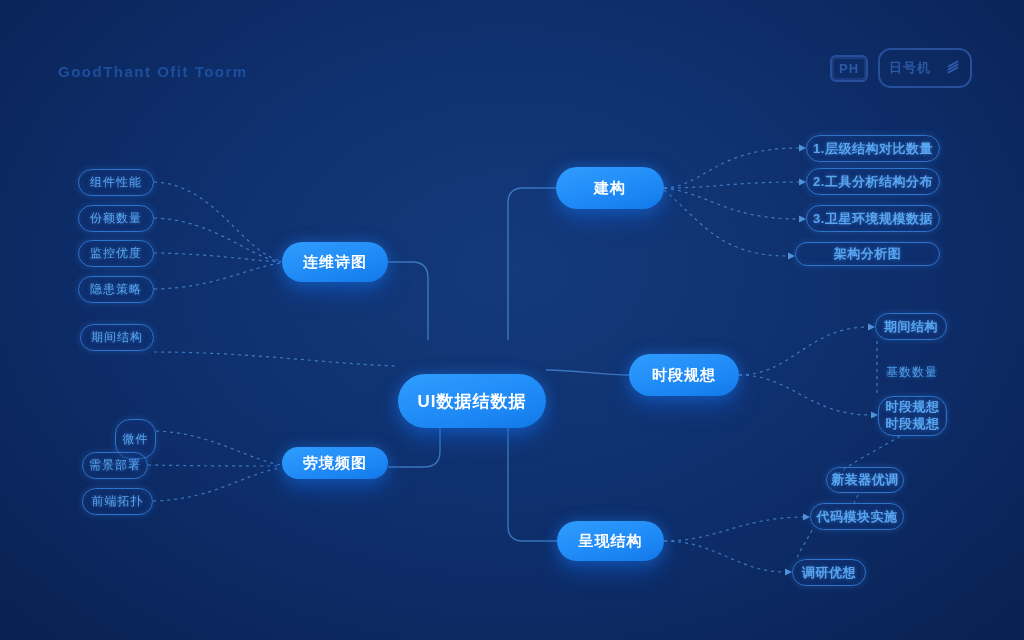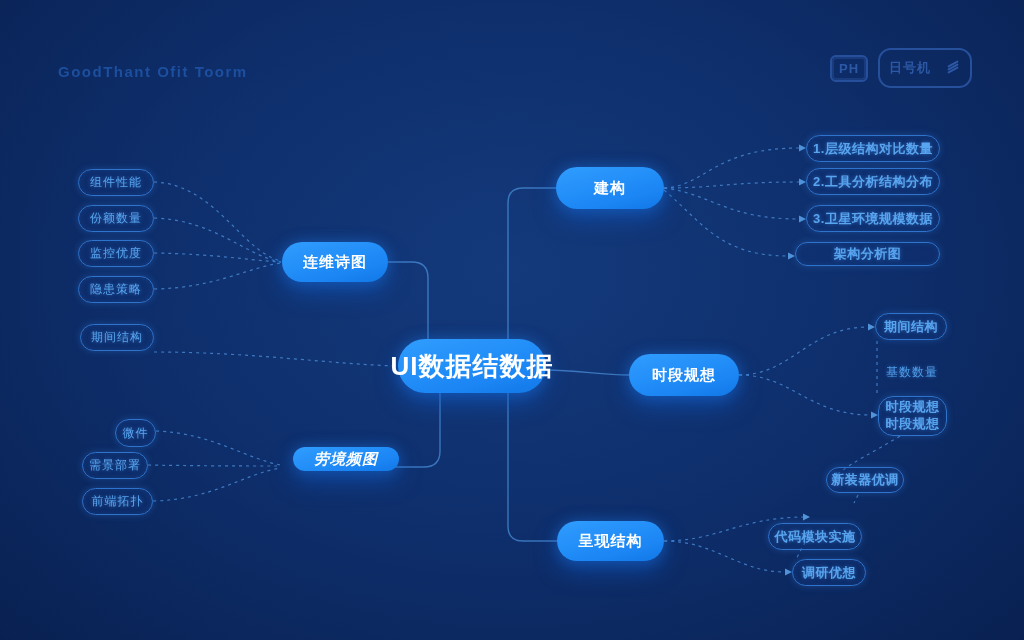--- a/index.html
+++ b/index.html
@@ -33,21 +33,21 @@
     background:rgba(17,50,118,.30); font-size:12px; letter-spacing:1px;
     box-shadow:0 0 7px rgba(52,124,215,.35), inset 0 0 6px rgba(52,124,215,.18);
     text-shadow:0 0 4px rgba(70,150,240,.6);
   }
   .outline.sm { font-size:13px; letter-spacing:0.5px;font-weight:bold; }
   .filled {
     background:linear-gradient(165deg,#309dff 0%, #1b86f4 70%, #1278e6 100%);
     border-radius:999px; color:#ffffff; font-weight:bold; font-size:15px; letter-spacing:1px;
     box-shadow:0 10px 22px rgba(16,96,210,.5), 0 0 14px rgba(40,140,255,.35);
   }
-  .central { font-size:26px; border-radius:27px; letter-spacing:1px; }
+  .central { font-size:17px; border-radius:27px; letter-spacing:1px;margin-top:35px; }
   .textonly { color:#4f9ce8; font-size:12px; letter-spacing:1px; text-shadow:0 0 4px rgba(70,150,240,.5); }
   svg.wires { position:absolute; left:0; top:0; }
   .dash { fill:none; stroke:#4d93de; stroke-width:1.2; stroke-dasharray:3 4; opacity:.75; }
   .solid { fill:none; stroke:#4d93de; stroke-width:1.4; opacity:.7; }
   .arrow { fill:#5aa0e6; opacity:.9; }
 </style>
 </head>
 <body>
 
 <svg class="wires" width="1024" height="640" viewBox="0 0 1024 640">
@@ -110,38 +110,38 @@
       </span>
   </div>
 </div>
 
 <div class="node outline" style="left:78px; top:169px; width:76px; height:27px;">组件性能</div>
 <div class="node outline" style="left:78px; top:205px; width:76px; height:27px;">份额数量</div>
 <div class="node outline" style="left:78px; top:240px; width:76px; height:27px;">监控优度</div>
 <div class="node outline" style="left:78px; top:276px; width:76px; height:27px;">隐患策略</div>
 <div class="node outline" style="left:80px; top:324px; width:74px; height:27px;">期间结构</div>
 
-<div class="node outline" style="left:115px; top:419px; width:41px; height:28px;">微件</div>
+<div class="node outline" style="left:115px; top:419px; width:41px; height:40px;">微件</div>
 <div class="node outline" style="left:82px;  top:452px; width:66px; height:27px;">需景部署</div>
 <div class="node outline" style="left:82px;  top:488px; width:71px; height:27px;">前端拓扑</div>
 
 <div class="node filled" style="left:282px; top:242px; width:106px; height:40px;">连维诗图</div>
-<div class="node filled" style="left:293px; top:447px; width:106px; height:24px;font-style:italic;">劳境频图</div>
+<div class="node filled" style="left:282px; top:447px; width:106px; height:32px;">劳境频图</div>
 <div class="node filled central" style="left:398px; top:339px; width:148px; height:54px;">UI数据结数据</div>
 <div class="node filled" style="left:556px; top:167px; width:108px; height:42px;">建构</div>
 <div class="node filled" style="left:629px; top:354px; width:110px; height:42px;">时段规想</div>
 <div class="node filled" style="left:557px; top:521px; width:107px; height:40px;">呈现结构</div>
 
 <div class="node outline sm" style="left:806px; top:135px; width:134px; height:27px;">1.层级结构对比数量</div>
 <div class="node outline sm" style="left:806px; top:168px; width:134px; height:27px;">2.工具分析结构分布</div>
 <div class="node outline sm" style="left:806px; top:205px; width:134px; height:27px;">3.卫星环境规模数据</div>
 <div class="node outline sm" style="left:795px; top:242px; width:145px; height:24px;">架构分析图</div>
 
 <div class="node outline sm" style="left:875px; top:313px; width:72px; height:27px;">期间结构</div>
 <div class="node textonly" style="left:880px; top:363px; width:64px; height:18px;">基数数量</div>
 <div class="node outline sm" style="left:878px; top:396px; width:69px; height:40px; white-space:normal; line-height:1.3;">
   <span>时段规想</span>
   <span>时段规想</span>
 </div>
 
 <div class="node outline sm" style="left:826px; top:467px; width:78px; height:26px;">新装器优调</div>
-<div class="node outline sm" style="left:768px; top:503px; width:94px; height:27px;margin-top:20px;">代码模块实施</div>
+<div class="node outline sm" style="left:810px; top:503px; width:94px; height:27px;">代码模块实施</div>
 <div class="node outline sm" style="left:792px; top:559px; width:74px; height:27px;">调研优想</div>
 
 </body></html>

